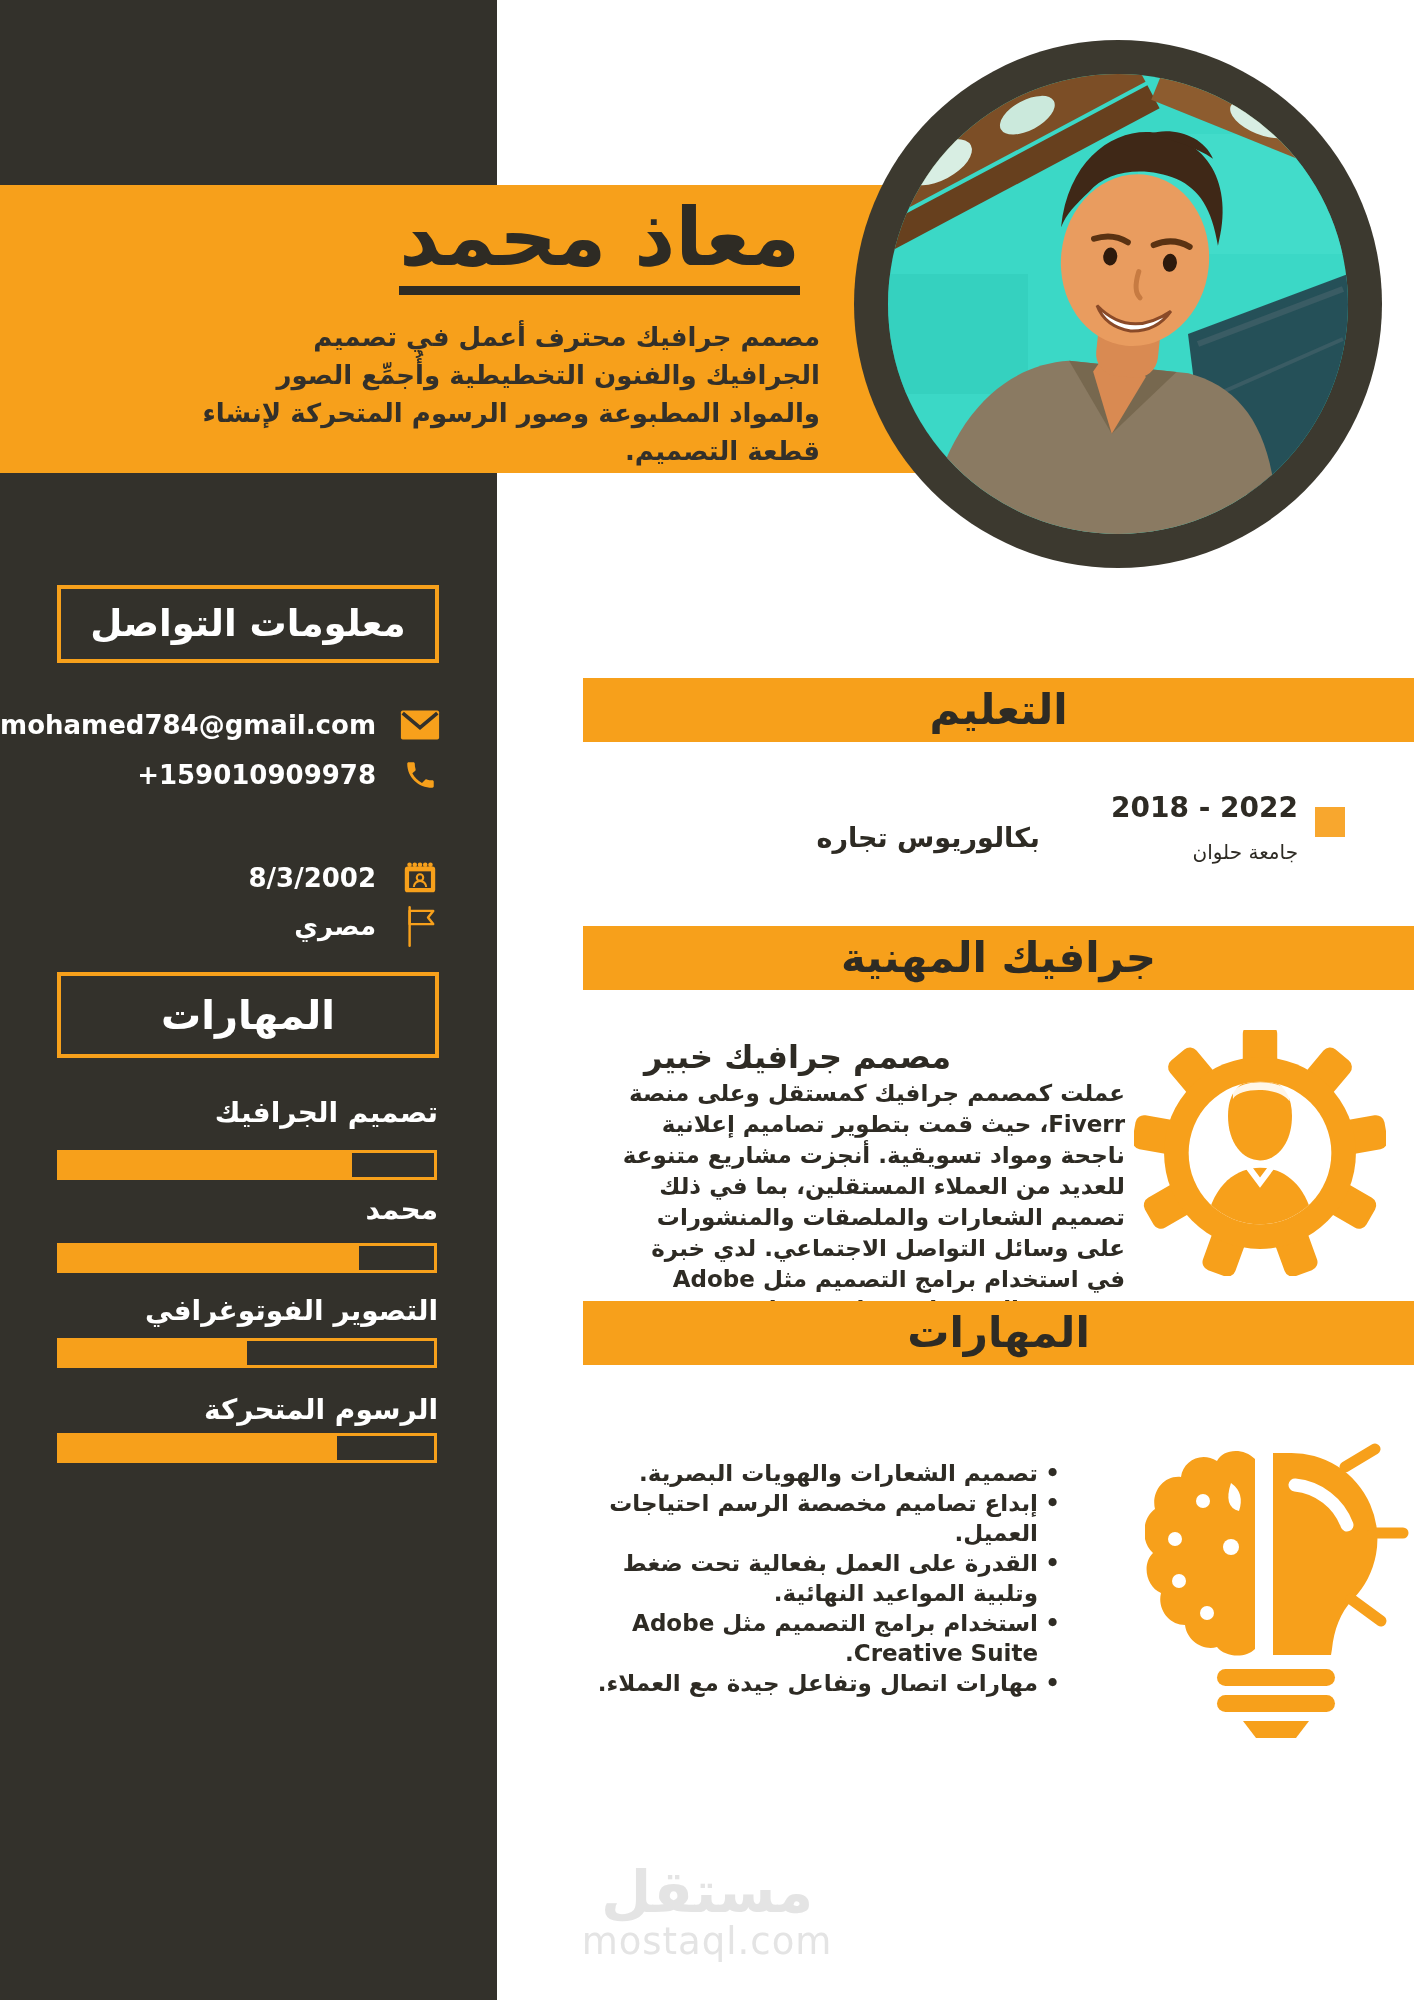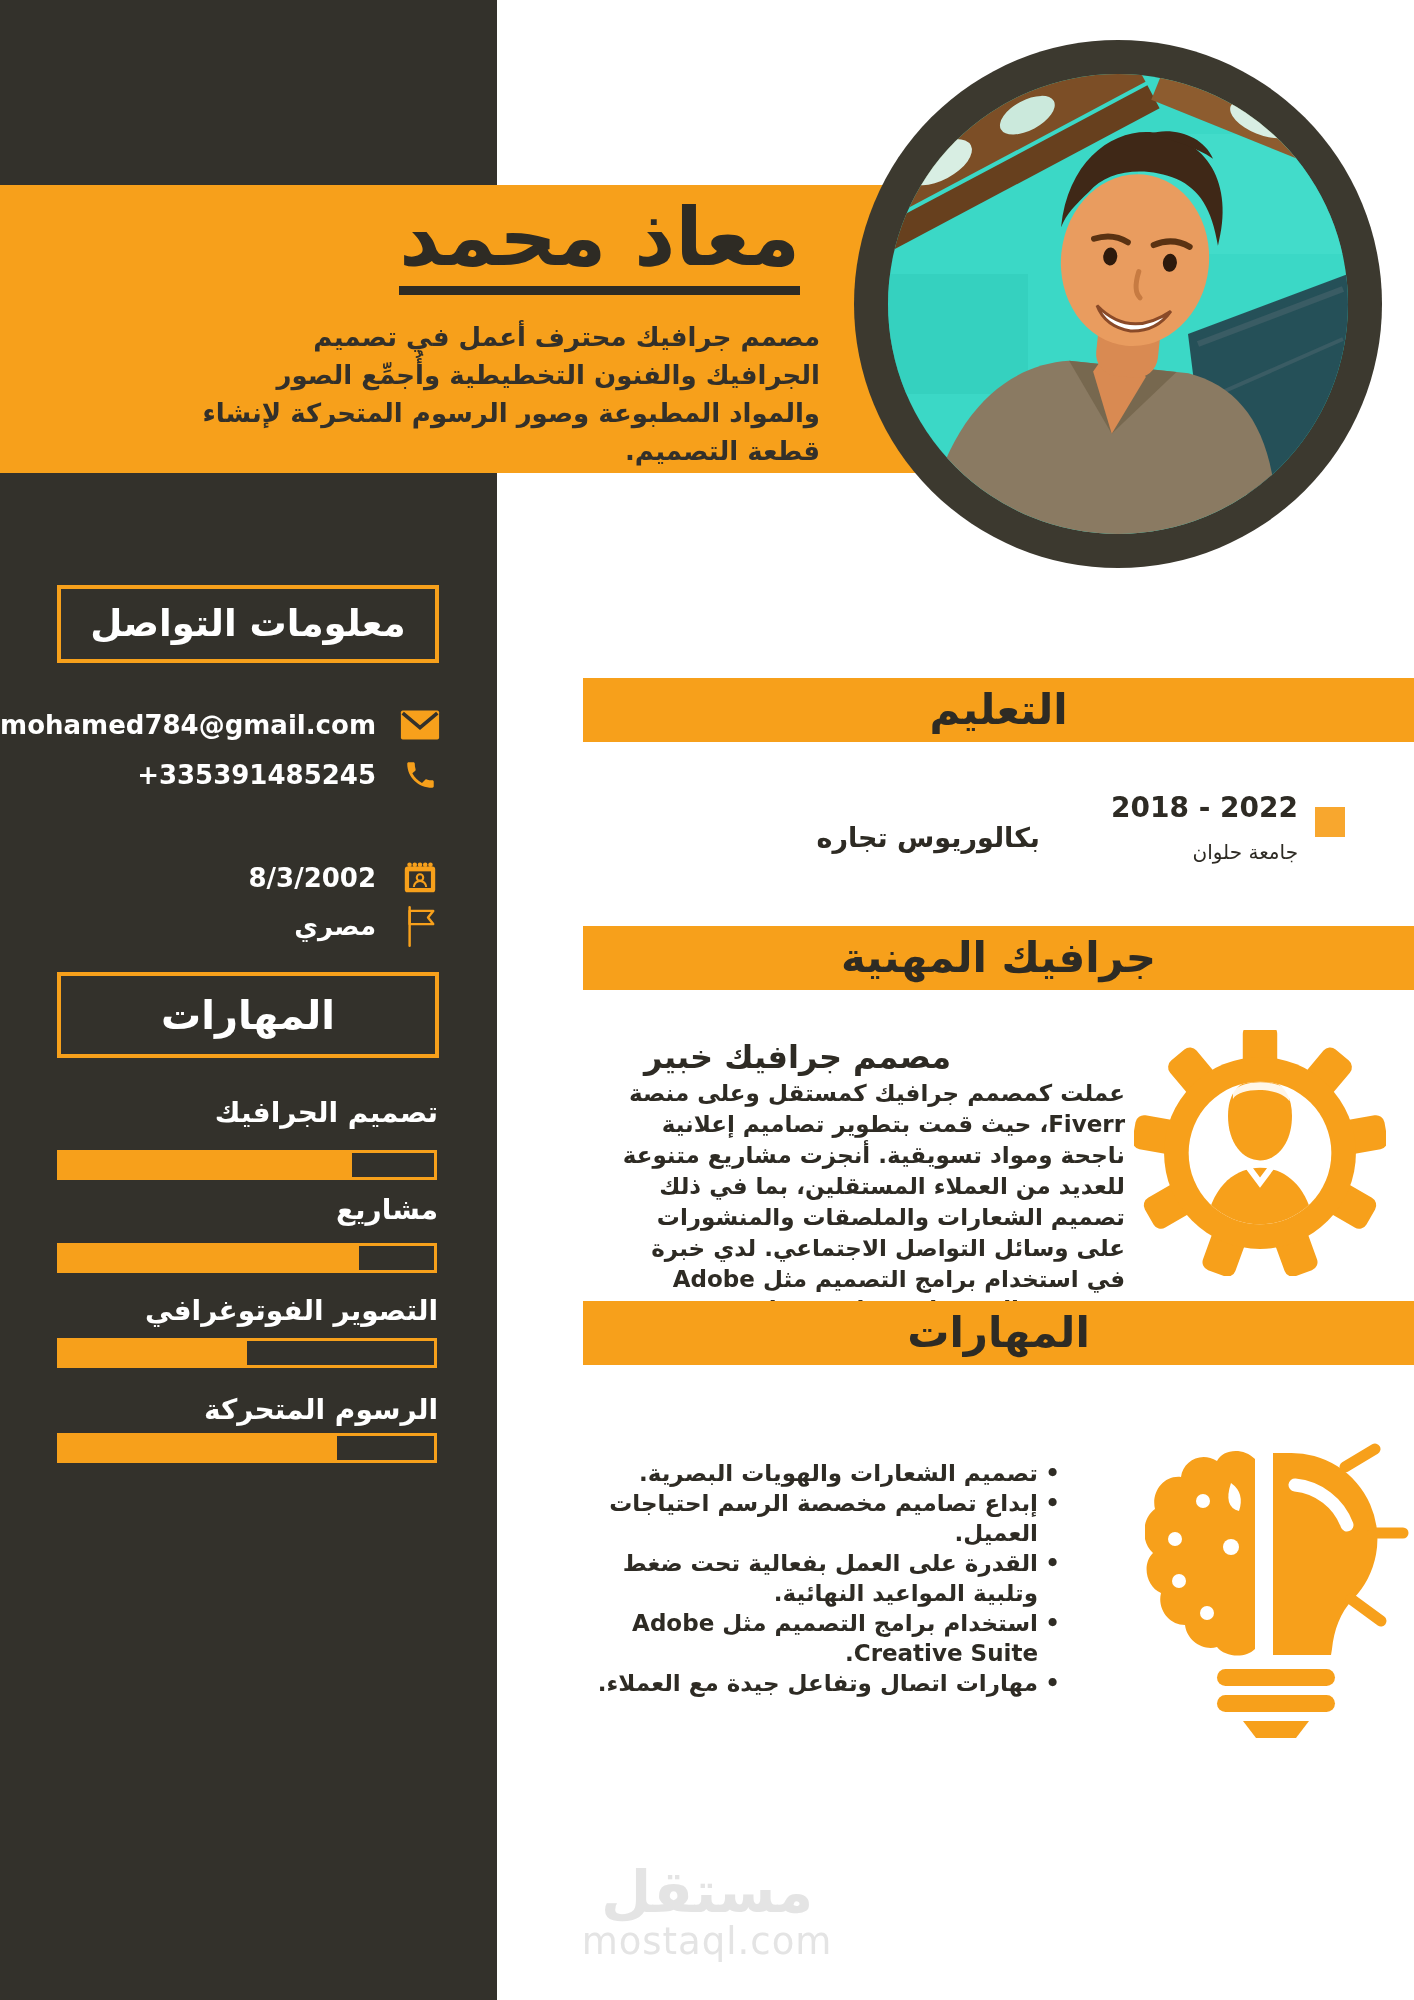--- a/index.html
+++ b/index.html
@@ -121,21 +121,21 @@
     </span>
     <span class="val" style="direction:ltr">moaazmohamed784@gmail.com</span>
   </div>
 
   <div class="c-row" style="top:750px">
     <span class="ic">
       <svg width="34" height="34" viewBox="0 0 24 24">
           <path d="M6.6 10.8c1.5 2.9 3.9 5.3 6.8 6.8l2.3-2.3c.3-.3.7-.4 1.1-.2 1.2.4 2.6.6 3.9.6.6 0 1 .4 1 1V20c0 .6-.4 1-1 1C10.6 21 3 13.4 3 4c0-.6.4-1 1-1h3.3c.6 0 1 .4 1 1 0 1.4.2 2.7.6 3.9.1.4 0 .8-.2 1.1L6.6 10.8z" fill="#F7A01B"></path>
         </svg>
     </span>
-    <span class="val" style="direction:ltr">+335391485245</span>
+    <span class="val" style="direction:ltr">+159010909978</span>
   </div>
 
 
   <div class="c-row" style="top:853px">
     <span class="ic">
       <svg width="38" height="38" viewBox="0 0 40 40">
         <g fill="#F7A01B">
             <circle cx="9" cy="6" r="2.4"></circle>
             <circle cx="14.5" cy="6" r="2.4"></circle>
             <circle cx="20" cy="6" r="2.4"></circle>
@@ -161,21 +161,21 @@
     <span class="val">مصري</span>
   </div>
 
   <div class="side-box skills-box">المهارات</div>
 
   <div class="skill-label" style="top:1096px">تصميم الجرافيك</div>
   <div class="bar" style="top:1150px">
     <div class="bar-fill" style="width: 78%;"></div>
   </div>
 
-  <div class="skill-label" style="top:1193px">مشاريع</div>
+  <div class="skill-label" style="top:1193px">محمد</div>
   <div class="bar" style="top:1243px">
     <div class="bar-fill" style="width: 80%;"></div>
   </div>
 
   <div class="skill-label" style="top:1294px">التصوير الفوتوغرافي</div>
   <div class="bar" style="top:1338px">
     <div class="bar-fill" style="width: 50%;"></div>
   </div>
 
   <div class="skill-label" style="top:1393px">الرسوم المتحركة</div>

